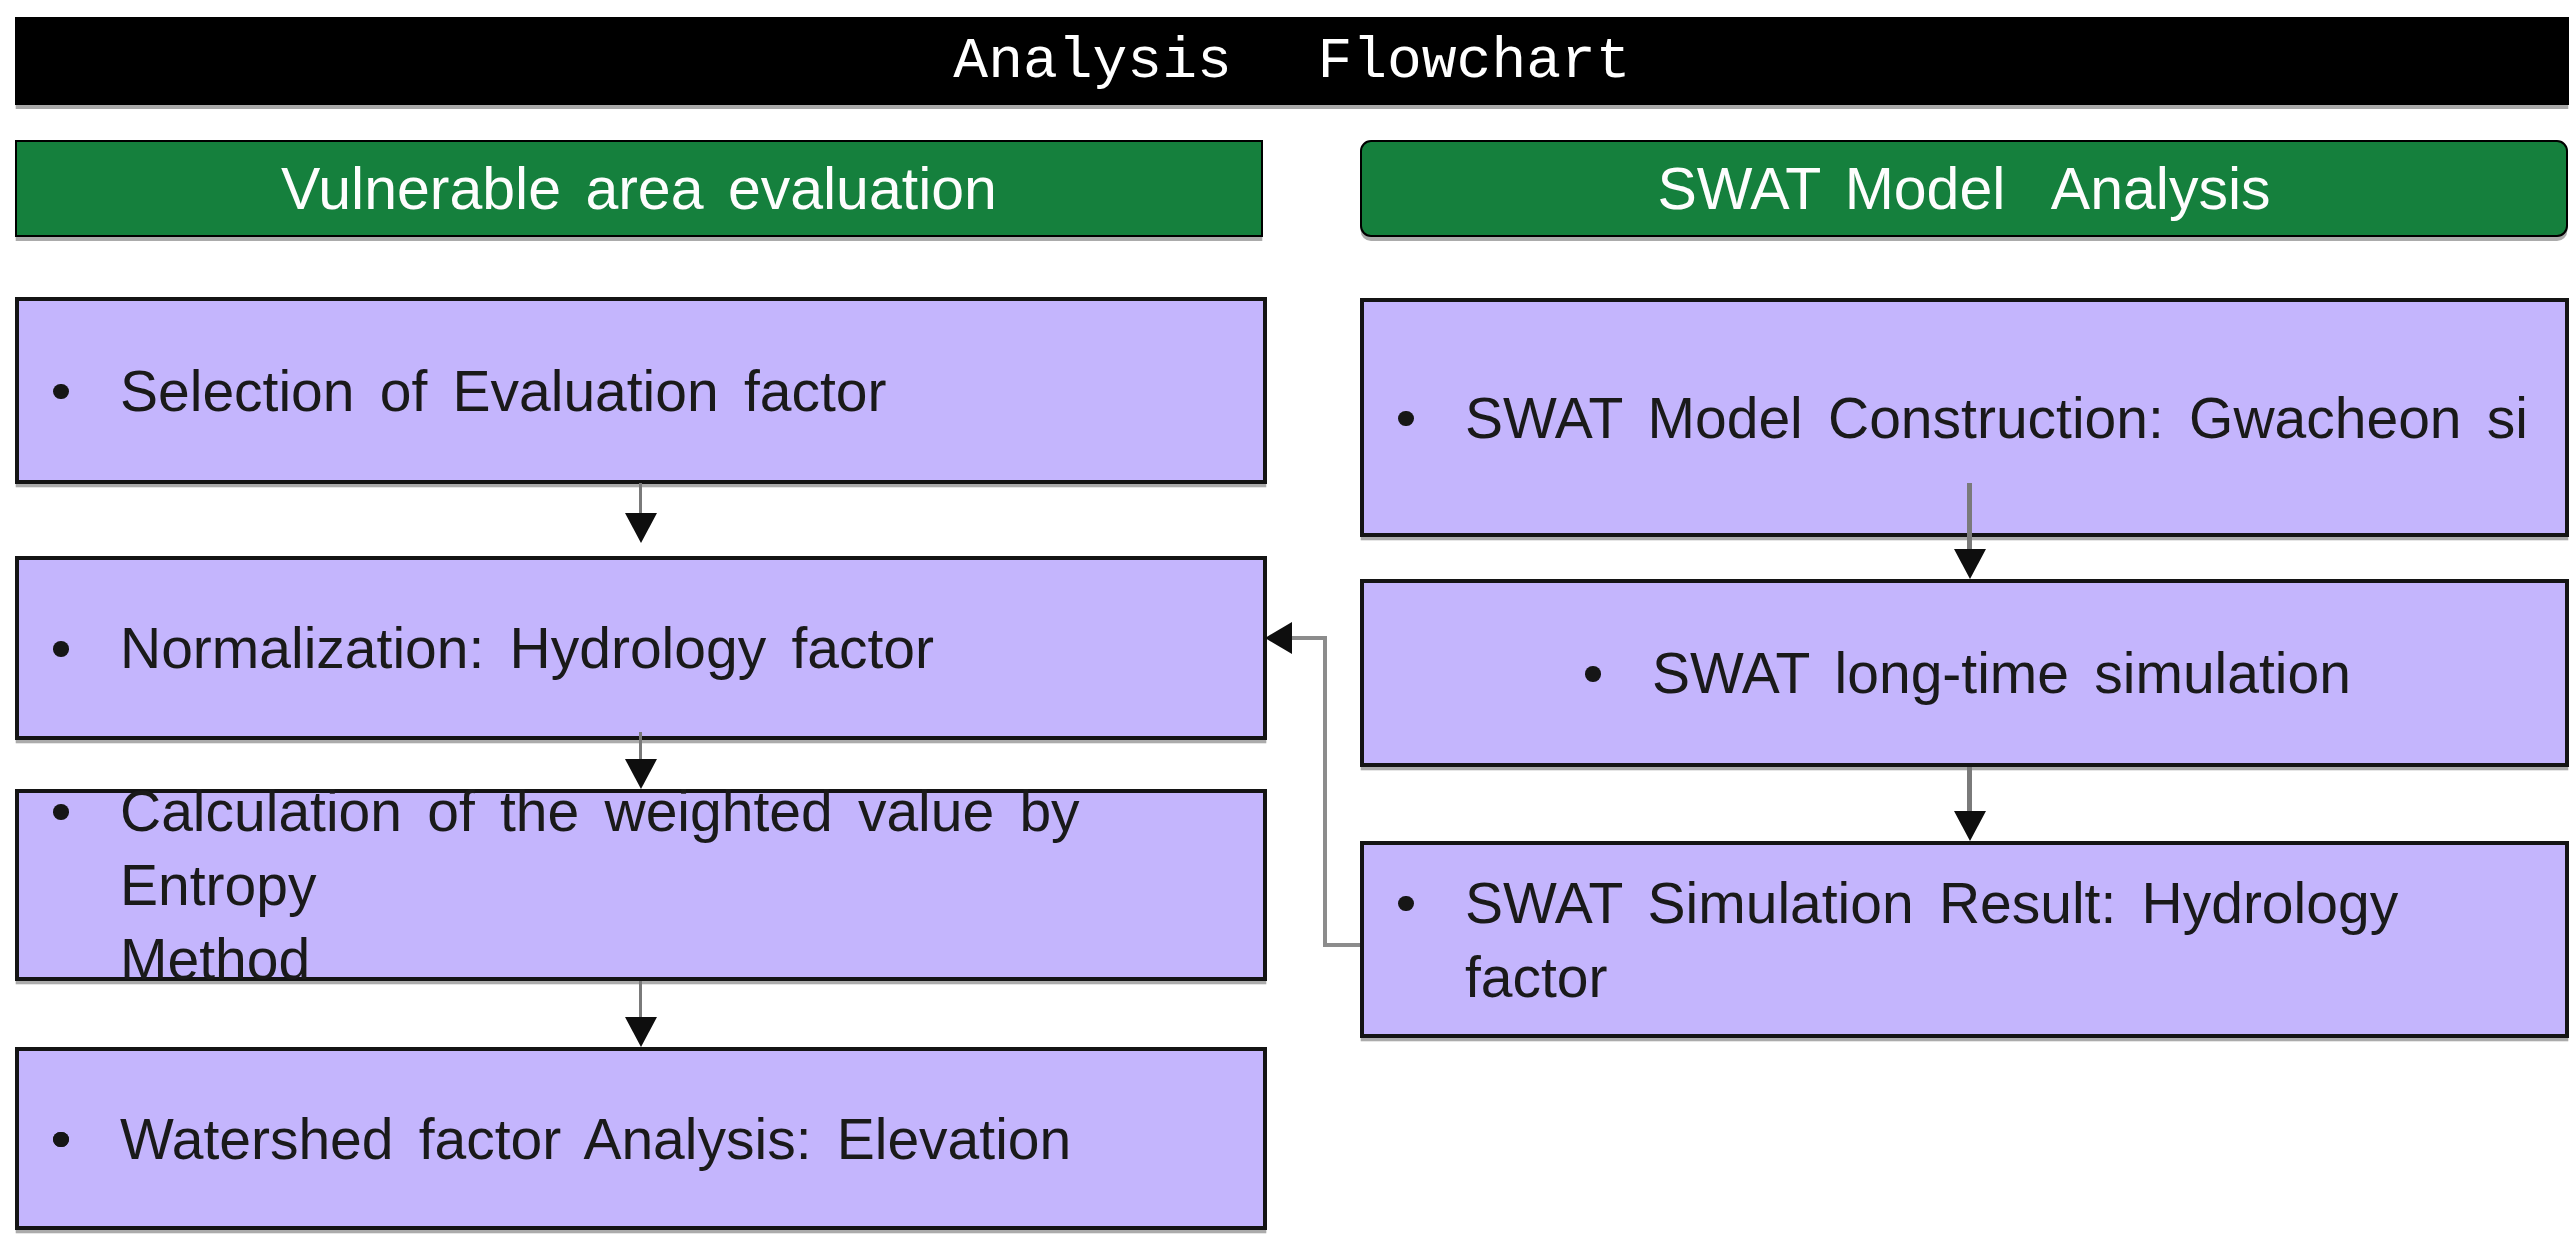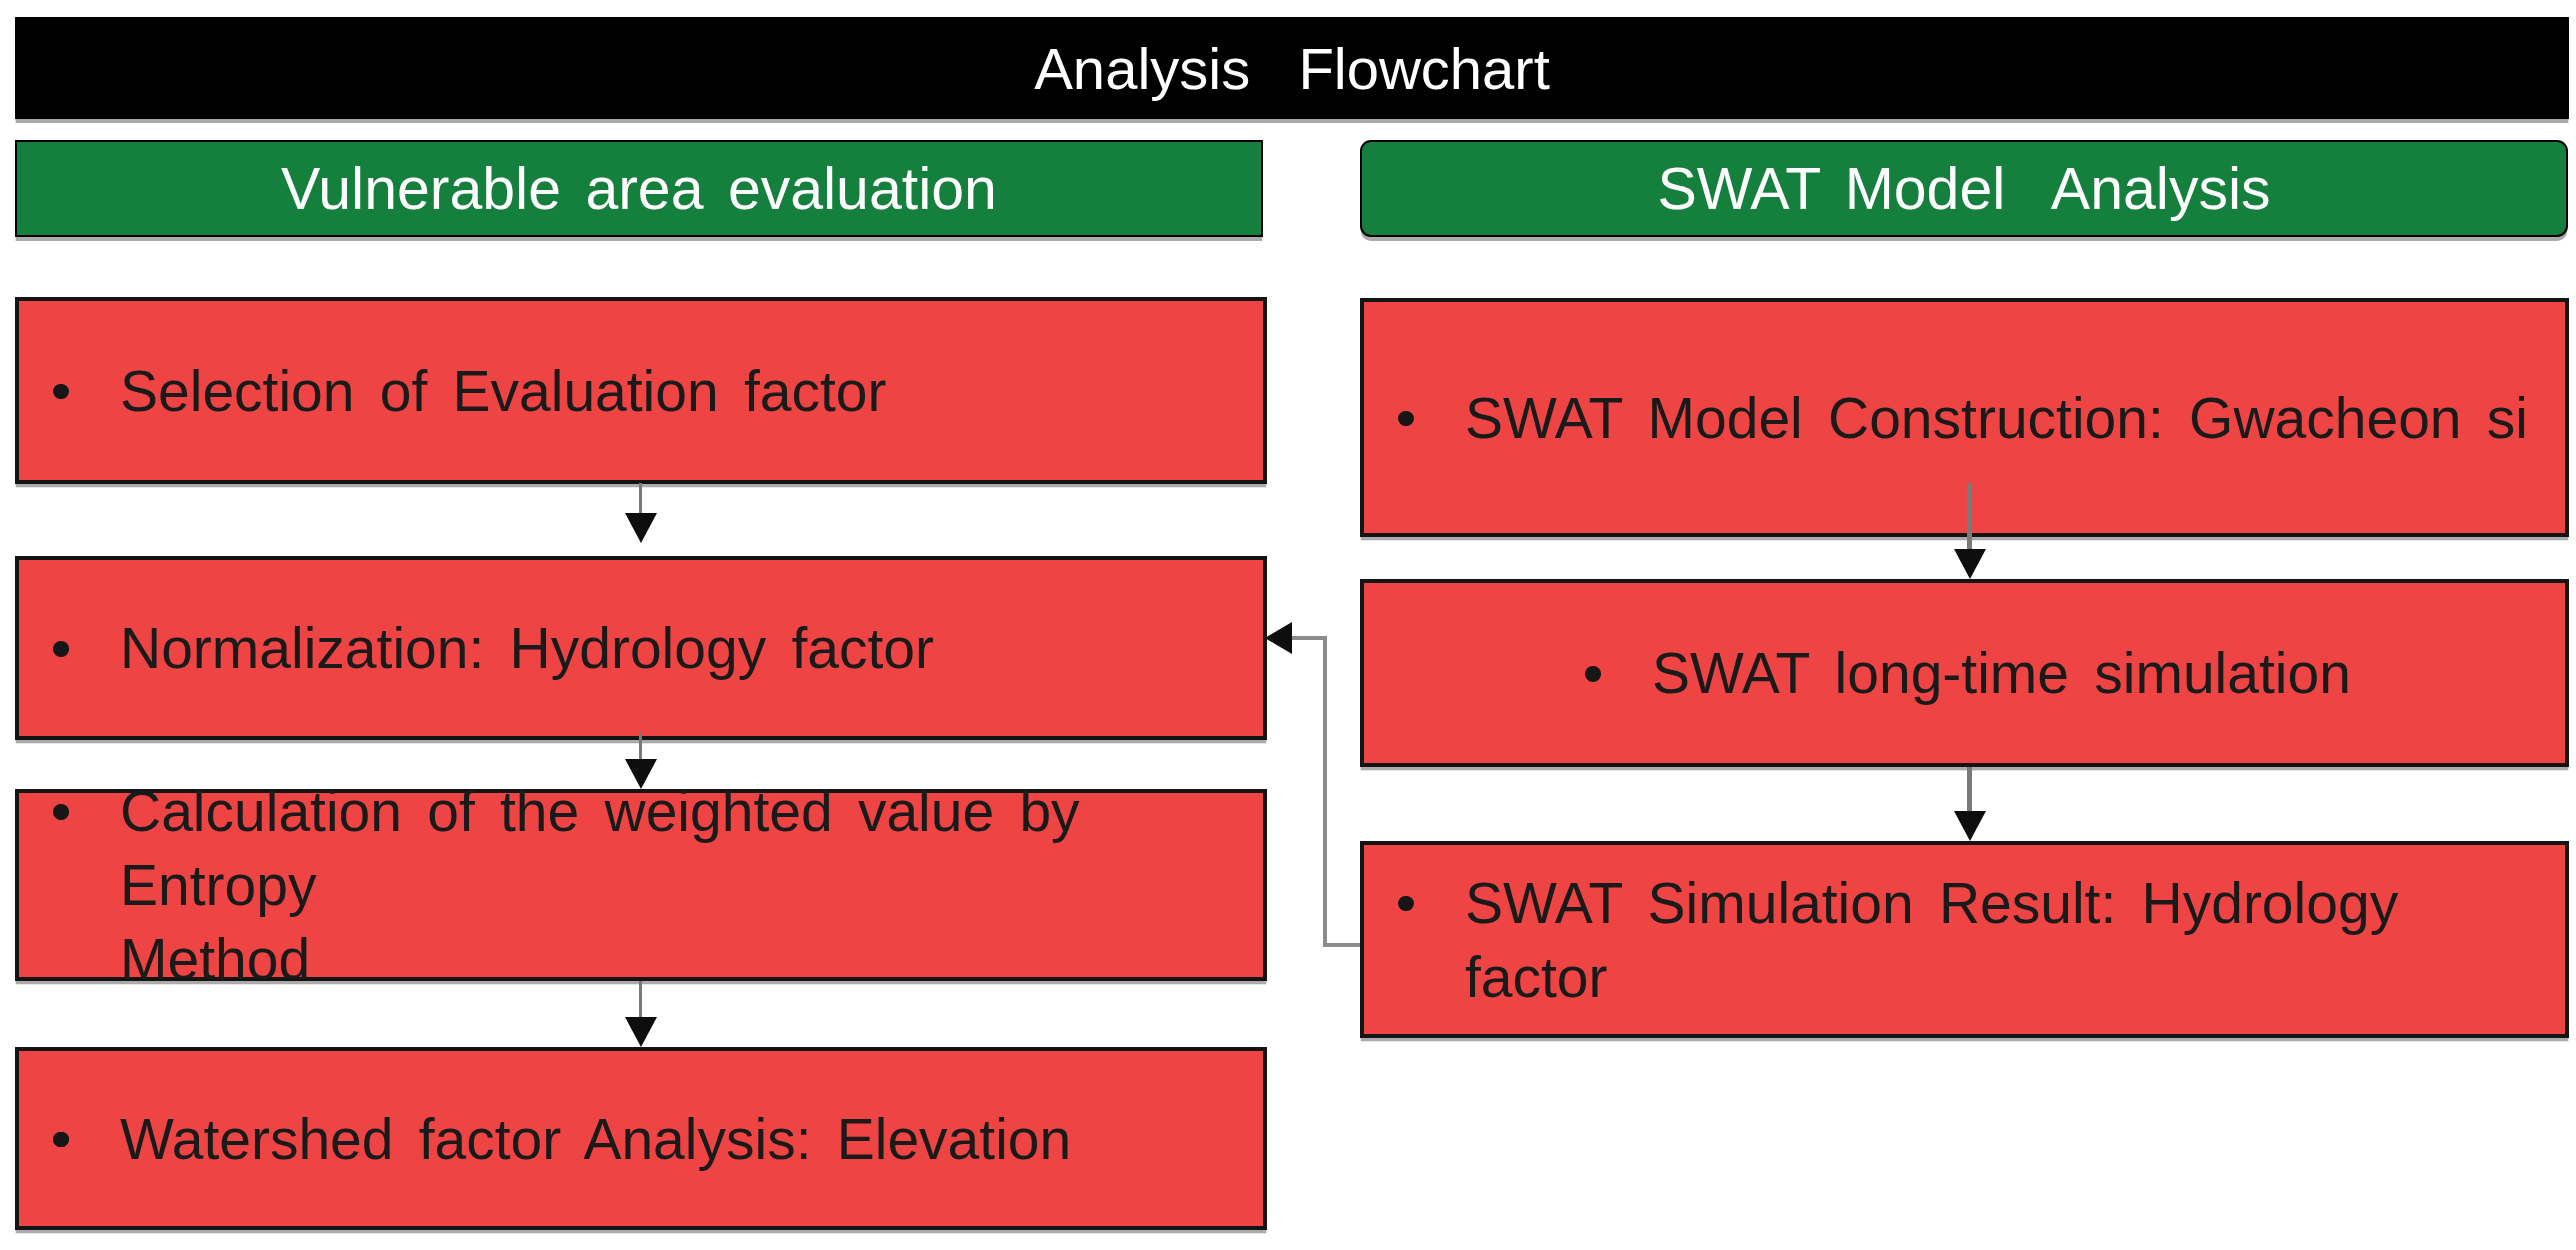--- a/index.html
+++ b/index.html
@@ -8,44 +8,45 @@
     width:2576px;height:1250px;
     background:#ffffff;
     font-family:"Liberation Sans","DejaVu Sans",sans-serif;
     color:#1a1a1a;
     overflow:hidden;
   }
   .txt{white-space:pre-wrap;}
 
   
   .title-bar{
-    position:absolute;left:15px;top:17px;width:2554px;height:102px;
+    position:absolute;left:15px;top:17px;width:2554px;height:88px;
     background:#000000;
     display:flex;align-items:center;justify-content:center;
     box-shadow:0 4.7px 0 -0.7px #a9a9a9;
+    font-family:Liberation Mono, monospace;
   }
   .title-bar .txt{
     color:#ffffff;font-size:58px;word-spacing:8px;letter-spacing:0;
   }
 
   
   .hdr{
     position:absolute;top:140px;height:93px;
     background:#15803d;border:2.7px solid #000000;
     display:flex;align-items:center;justify-content:center;
     box-shadow:0 4.7px 0 -0.7px #ababab;
   }
   .hdr .txt{color:#fdfdfd;font-size:59px;word-spacing:8px;}
   .hdr-left{left:15px;width:1244px;}
   .hdr-right{left:1360px;width:1204px;border-radius:11px;}
 
   
   .box{
     position:absolute;
-    background:#ef4444;border:4px solid #141414;
+    background:#c4b5fd;border:4px solid #141414;
     box-shadow:0 4px 0 -0.7px #ababab;
     display:flex;flex-direction:column;justify-content:center;
     box-sizing:border-box;
   }
   .col-left{left:15px;width:1252px;}
   .col-right{left:1360px;width:1209px;}
   .l1{top:297px;height:187px;}
   .l2{top:556px;height:184px;}
   .l3{top:789px;height:192px;}
   .l4{top:1047px;height:183px;}

